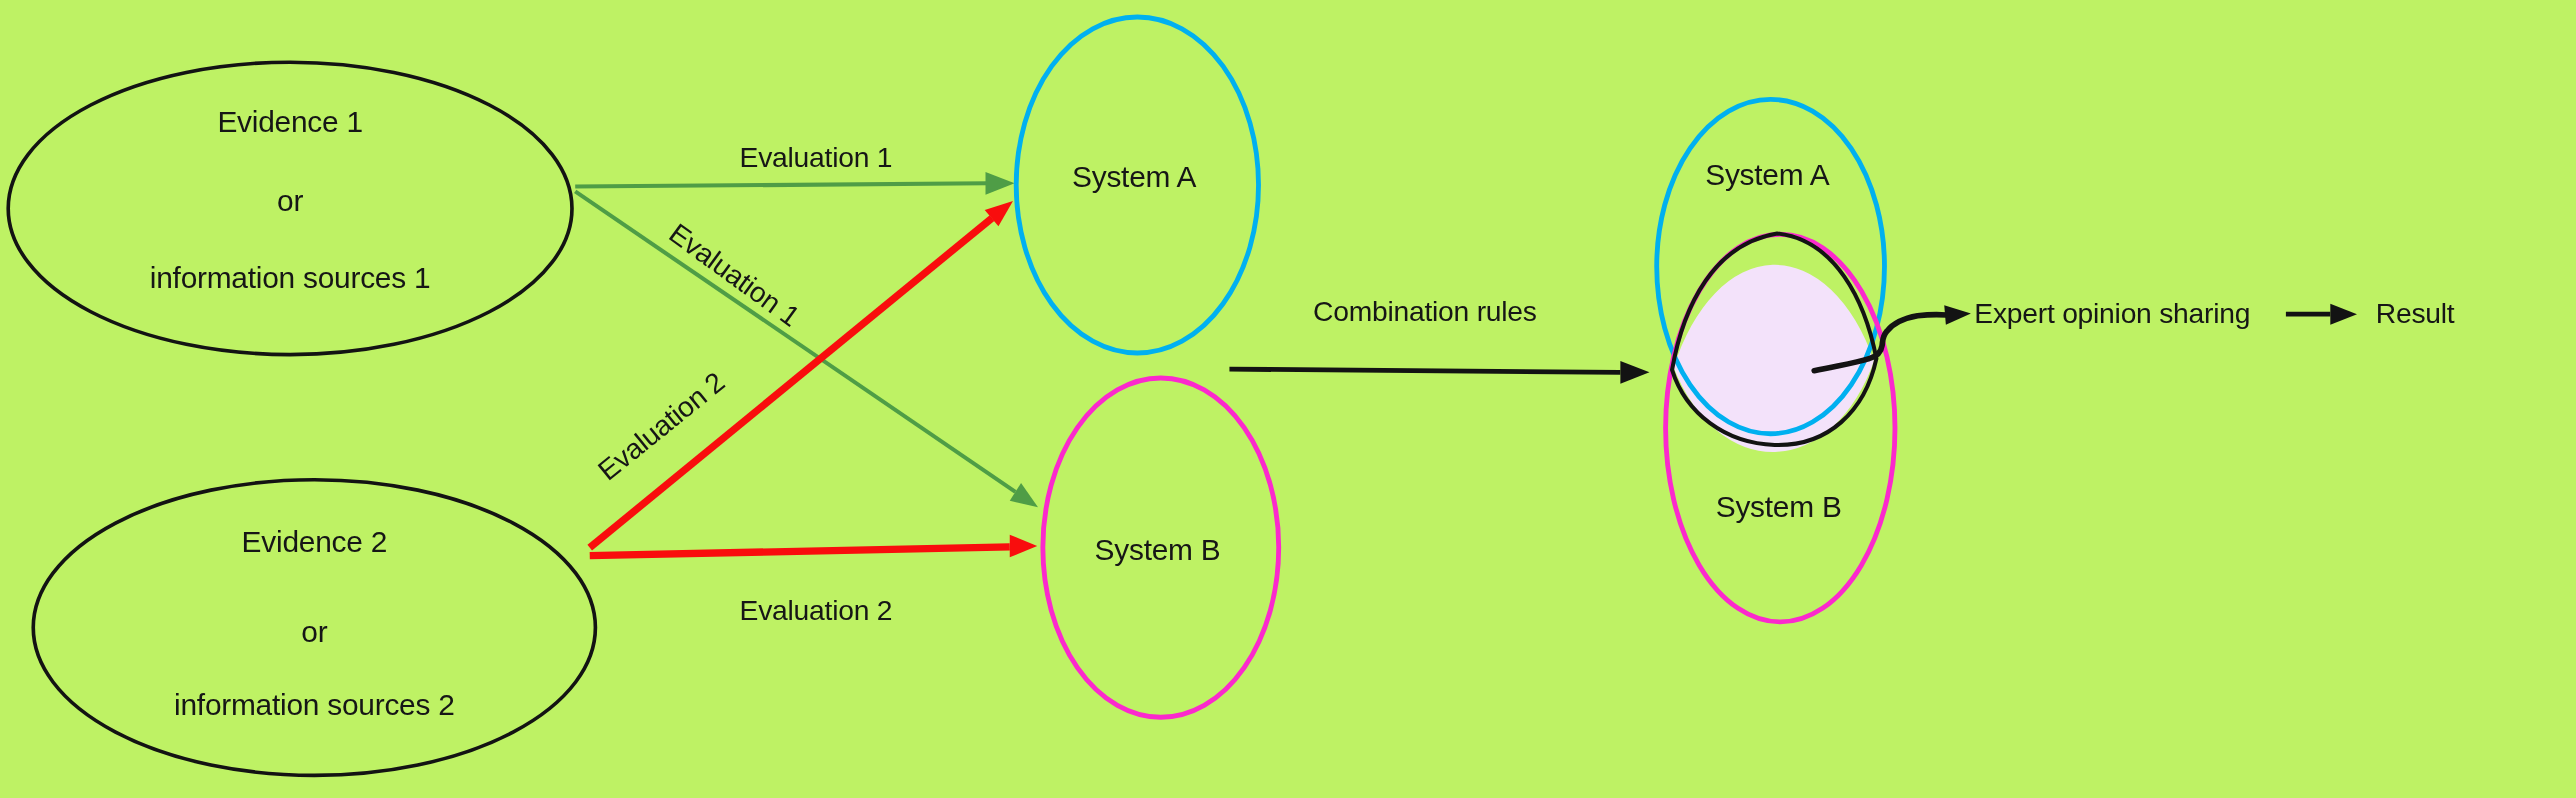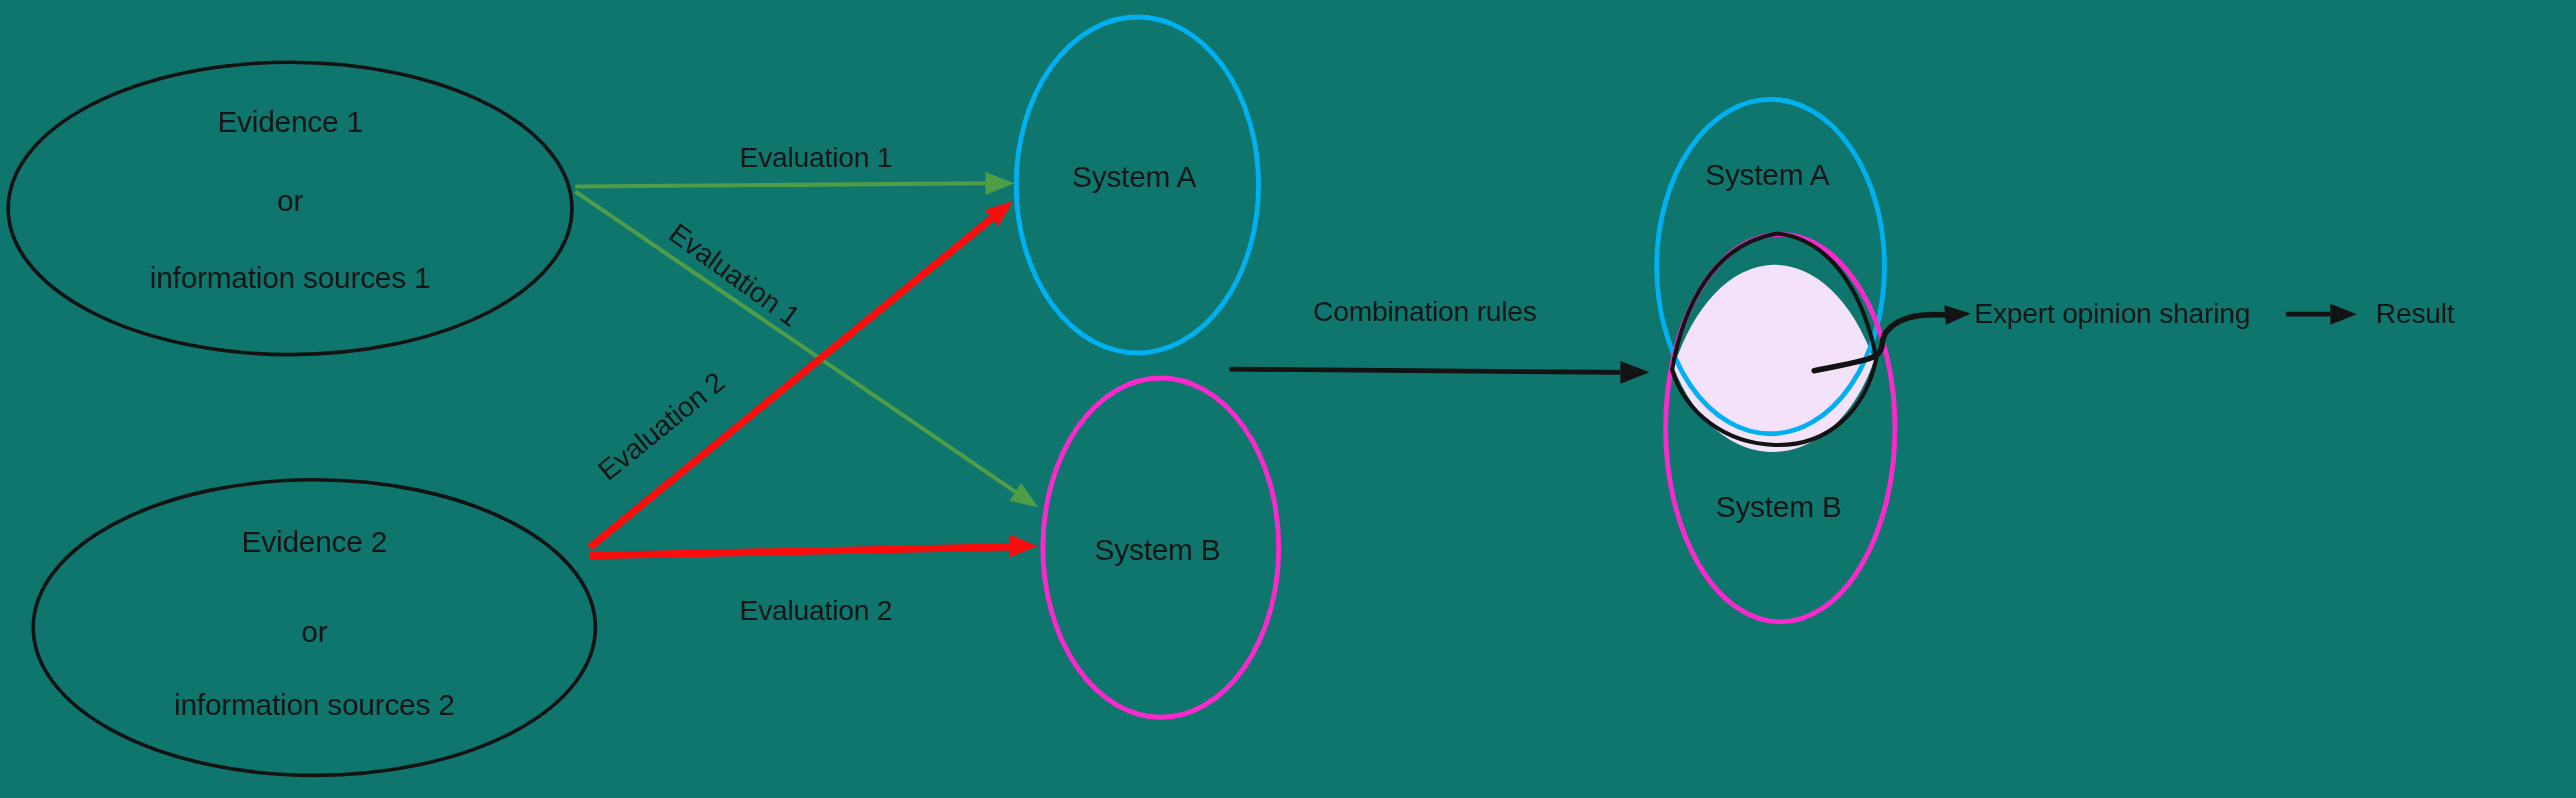--- a/index.html
+++ b/index.html
@@ -4,21 +4,21 @@
 <style>
   html, body {
     margin: 0;
     padding: 0;
     background: #ffffff;
   }
   .canvas {
     position: relative;
     width: 2576px;
     height: 798px;
-    background: #0f766e;
+    background: #bef264;
     font-family: "Liberation Sans", sans-serif;
   }
   svg { display: block; }
   text {
     font-family: "Liberation Sans", sans-serif;
     font-size: 35px;
     fill: #161616;
     letter-spacing: -0.3px;
   }
   .node-label { font-size: 37px; }

